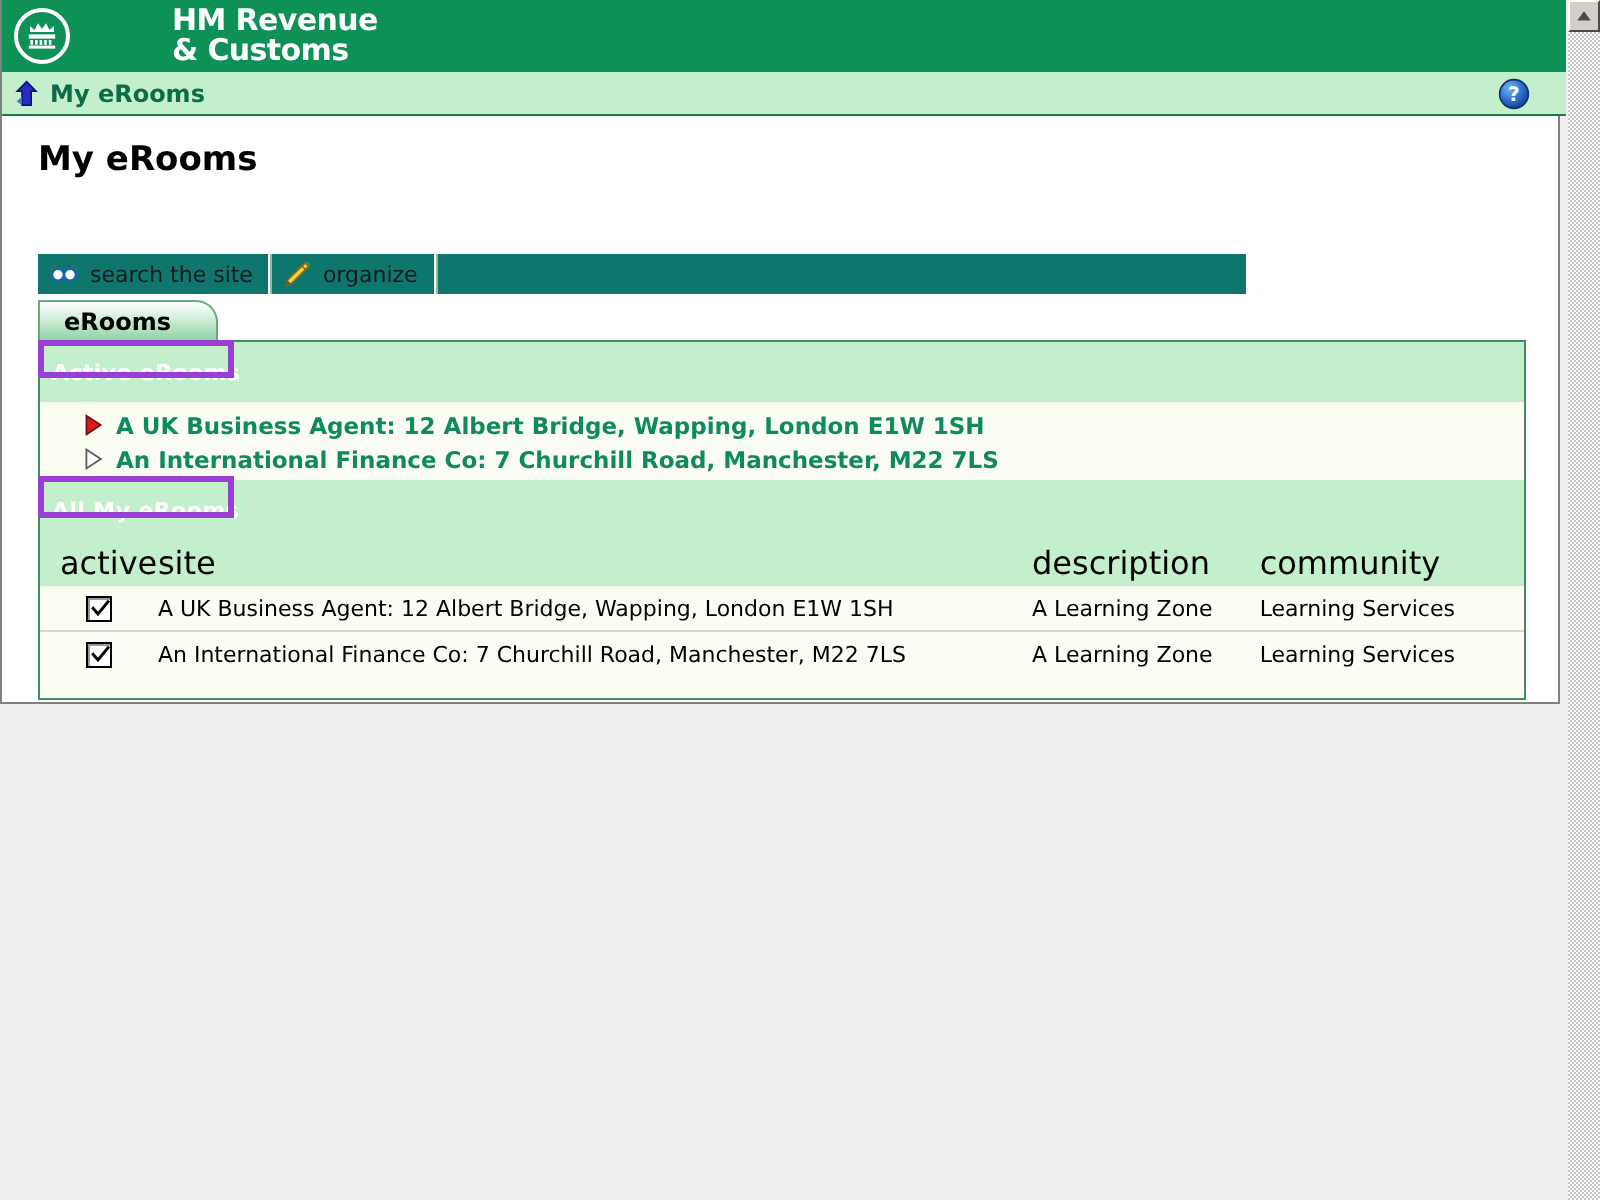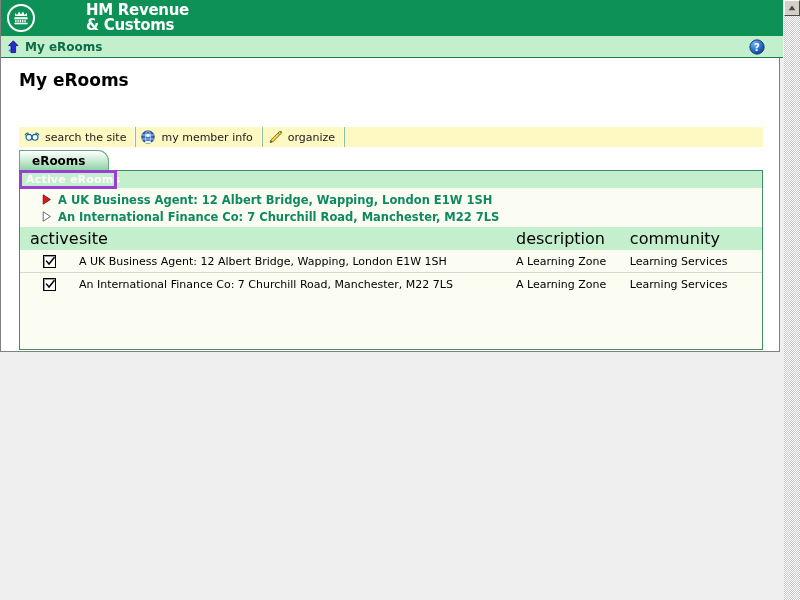--- a/index.html
+++ b/index.html
@@ -124,23 +124,23 @@
     font-weight: bold;
     font-size: 17px;
     color: #000;
   }
 
   
   #toolbar {
     position: absolute;
     left: 18px;
     top: 69px;
-    width: 744px;
+    width: 604px;
     height: 20px;
-    background: #fef9c3;
+    background: #0f766e;
     display: flex;
     align-items: stretch;
     box-sizing: border-box;
   }
   .tool-item {
     display: flex;
     align-items: center;
     padding: 0 8px 0 5px;
     border-right: 1px solid #ffffff;
     box-shadow: 1px 0 0 #8fbf9f;
@@ -203,21 +203,21 @@
     width: 744px;
     height: 180px;
     background: #fbfcf2;
     border: 1px solid #3f8f63;
     box-sizing: border-box;
   }
 
   
   .section-band {
     position: relative;
-    height: 17px;
+    height: 30px;
     background: #c3efcd;
     display: flex;
     align-items: center;
   }
   .section-band .section-label {
     font-size: 11px;
     font-weight: bold;
     font-family: "DejaVu Sans", sans-serif;
     color: #ffffff;
     padding-left: 6px;
@@ -394,30 +394,20 @@
           <svg class="tool-icon" viewBox="0 0 18 12">
             <path d="M1 4 C2.4 1.6 4.2 1.2 5.2 2.2" stroke="#1f7a52" stroke-width="1.2" fill="none"></path>
             <path d="M17 4 C15.6 1.6 13.8 1.2 12.8 2.2" stroke="#1f7a52" stroke-width="1.2" fill="none"></path>
             <circle cx="5.6" cy="6.4" r="3.3" fill="#ffffff" stroke="#1763b5" stroke-width="1.3"></circle>
             <circle cx="12.4" cy="6.4" r="3.3" fill="#ffffff" stroke="#1763b5" stroke-width="1.3"></circle>
             <path d="M8.9 6.4 L9.1 6.4" stroke="#1f7a52" stroke-width="1.4"></path>
           </svg>
           <span class="tool-label">search the site</span>
         </div>
 
-        <div class="tool-item">
-          <svg class="tool-icon" viewBox="0 0 16 14">
-            <circle cx="8" cy="7" r="6.2" fill="#2f63b8" stroke="#13356e" stroke-width="0.9"></circle>
-            <ellipse cx="8" cy="7" rx="2.6" ry="6.2" fill="none" stroke="#cfe2ff" stroke-width="0.8"></ellipse>
-            <path d="M1.9 5 H14.1 M1.9 9 H14.1" stroke="#cfe2ff" stroke-width="0.8"></path>
-            <circle cx="8" cy="5.4" r="1.9" fill="#f2f2f2"></circle>
-            <path d="M4.4 13 C4.9 9.9 11.1 9.9 11.6 13 Z" fill="#f2f2f2"></path>
-          </svg>
-          <span class="tool-label">my member info</span>
-        </div>
 
         <div class="tool-item">
           <svg class="tool-icon" viewBox="0 0 16 14">
             <path d="M12.6 1.4 L14.4 3.2 L5.6 12 L3.1 12.6 L3.7 10.1 Z" fill="#f2d24a" stroke="#8a6a16" stroke-width="0.9"></path>
             <path d="M11 3 L12.8 4.8" stroke="#8a6a16" stroke-width="0.8"></path>
             <path d="M3.1 12.6 L3.7 10.1 L5.6 12 Z" fill="#5a5a5a"></path>
             <path d="M12.6 1.4 L14.4 3.2 L15.2 2 L13.8 0.7 Z" fill="#3f8f63"></path>
           </svg>
           <span class="tool-label">organize</span>
         </div>
@@ -446,20 +436,24 @@
             <span class="eroom-link-text">A UK Business Agent: 12 Albert Bridge, Wapping, London E1W 1SH</span>
           </div>
           <div class="eroom-link-row">
             <svg class="tri" viewBox="0 0 10 11">
               <path d="M1.2 0.8 L8.4 5.5 L1.2 10.2 Z" fill="#ffffff" stroke="#5a5a5a" stroke-width="0.9"></path>
             </svg>
             <span class="eroom-link-text">An International Finance Co: 7 Churchill Road, Manchester, M22 7LS</span>
           </div>
         </div>
 
+        <div class="section-band" style="position:relative;">
+          <span class="section-label">All My eRooms</span>
+          <div class="annot-box" style="left:-1px; top:-2px; width:98px; height:21px;"></div>
+        </div>
 
         <table id="eroom-table">
           <thead>
             <tr>
               <th class="col-active">active</th>
               <th class="col-eroom">site</th>
               <th class="col-desc">description</th>
               <th class="col-comm">community</th>
             </tr>
           </thead>

